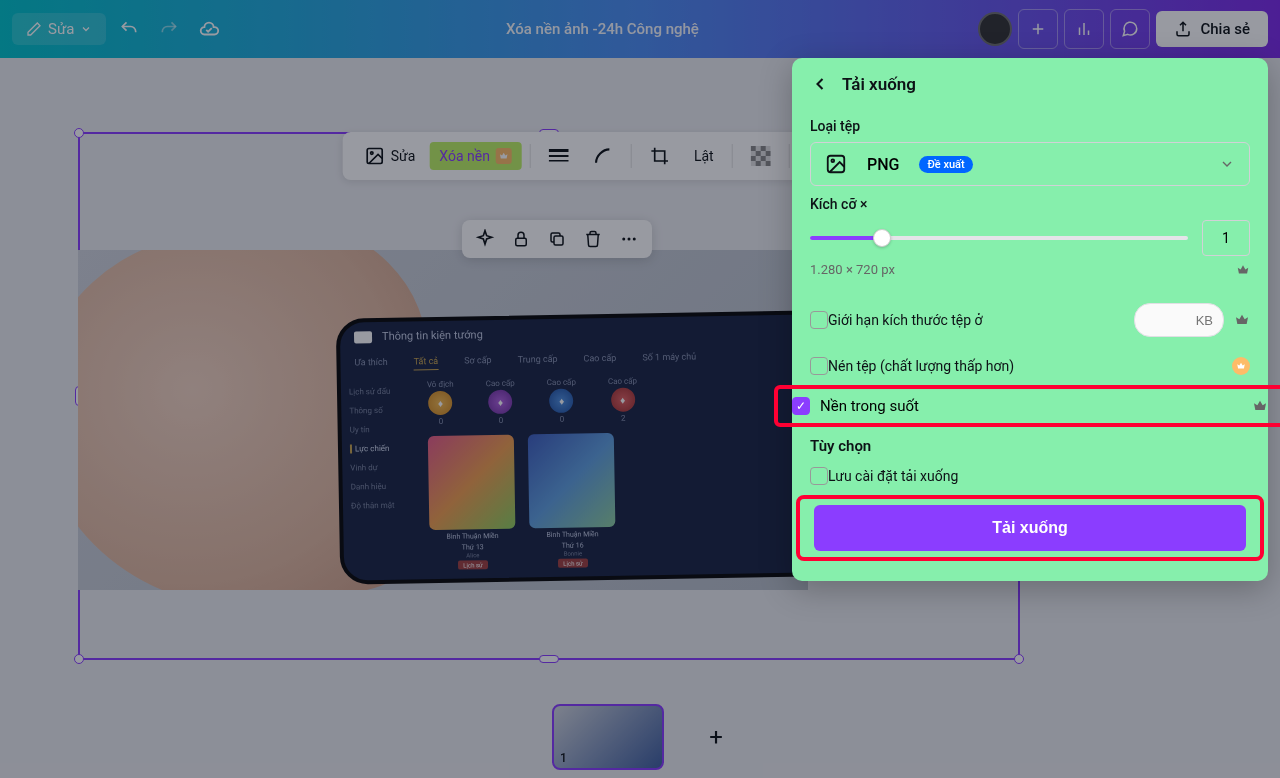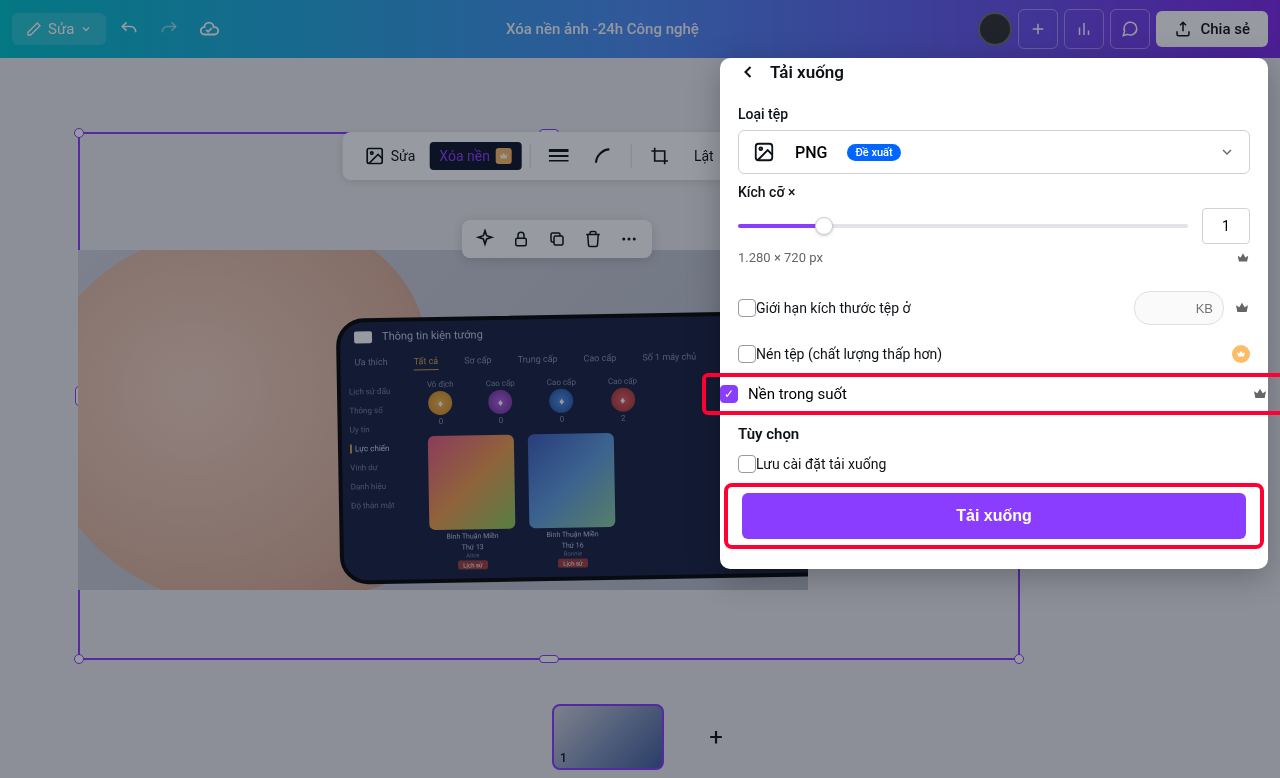--- a/index.html
+++ b/index.html
@@ -13,21 +13,21 @@
 .header-center { flex: 1; text-align: center; font-size: 15px; font-weight: 500; color: rgba(255,255,255,0.95); }
 .header-right { display: flex; align-items: center; gap: 6px; }
 .avatar { width: 34px; height: 34px; border-radius: 50%; background: #333; border: 2px solid rgba(255,255,255,0.3); }
 .hdr-round { width: 40px; height: 40px; border: 1.5px solid rgba(255,255,255,0.4); border-radius: 6px; display: flex; align-items: center; justify-content: center; cursor: pointer; }
 .hdr-teacher { display: flex; align-items: center; gap: 8px; padding: 8px 16px; font-size: 15px; font-weight: 500; cursor: pointer; }
 .hdr-share { display: flex; align-items: center; gap: 8px; padding: 9px 18px; background: white; color: #0d1216; border-radius: 6px; font-size: 15px; font-weight: 500; cursor: pointer; }
 
 
 .toolbar { position: absolute; top: 74px; left: 50%; transform: translateX(-50%); background: white; border-radius: 8px; padding: 8px 12px; display: flex; align-items: center; gap: 4px; box-shadow: 0 2px 8px rgba(0,0,0,0.1); z-index: 5; }
 .tb-btn { display: flex; align-items: center; gap: 6px; padding: 6px 10px; border-radius: 4px; font-size: 14px; cursor: pointer; color: #0d1216; }
-.tb-btn.active { background: #0f172a; color: #8b3dff; }
+.tb-btn.active { background: #bef264; color: #8b3dff; }
 .tb-sep { width: 1px; height: 24px; background: #e0e0e0; margin: 0 4px; }
 .crown-badge { width: 16px; height: 16px; background: #fdbc68; border-radius: 3px; display: inline-flex; align-items: center; justify-content: center; }
 
 
 .canvas-wrap { position: absolute; top: 58px; left: 0; right: 0; bottom: 0; background: #ebecf0; }
 .selection { position: absolute; top: 74px; left: 78px; width: 942px; height: 528px; border: 2px solid #8b3dff; }
 .sel-handle { position: absolute; width: 10px; height: 10px; background: white; border: 1.5px solid #8b3dff; border-radius: 50%; }
 .sel-handle.tl { top: -6px; left: -6px; }
 .sel-handle.tr { top: -6px; right: -6px; }
 .sel-handle.bl { bottom: -6px; left: -6px; }
@@ -72,21 +72,21 @@
 
 .thumbs { position: absolute; bottom: 8px; left: 50%; transform: translateX(-50%); display: flex; align-items: center; gap: 40px; }
 .thumb { position: relative; width: 112px; height: 66px; border: 2px solid #8b3dff; border-radius: 8px; background: linear-gradient(135deg, #d0d4dc, #4060a0); overflow: hidden; }
 .thumb-num { position: absolute; bottom: 3px; left: 6px; font-size: 12px; color: #0d1216; font-weight: 500; }
 .add-page { width: 24px; height: 24px; font-size: 24px; color: #0d1216; cursor: pointer; display: flex; align-items: center; justify-content: center; }
 
 
 .dim { position: absolute; inset: 0; background: rgba(10,15,30,0.42); z-index: 20; }
 
 
-.panel { position: absolute; top: 58px; right: 12px; width: 548px; background: #ffffff; border-radius: 10px; box-shadow: 0 8px 32px rgba(0,0,0,0.25); z-index: 30; padding: 4px 0 20px; }
+.panel { position: absolute; top: 58px; right: 12px; width: 476px; background: #86efac; border-radius: 10px; box-shadow: 0 8px 32px rgba(0,0,0,0.25); z-index: 30; padding: 16px 0 20px; }
 .panel-head { padding: 0 18px 14px; display: flex; align-items: center; gap: 12px; font-size: 17px; font-weight: 600; color: #0d1216; }
 .panel-back { width: 20px; height: 20px; cursor: pointer; color: #0d1216; }
 .panel-body { padding: 0 18px; }
 .panel-label { font-size: 14px; color: #0d1216; margin: 10px 0 8px; font-weight: 500; }
 .filetype { display: flex; align-items: center; gap: 20px; border: 1px solid #d0d2d6; border-radius: 6px; padding: 10px 14px; cursor: pointer; }
 .filetype-icon { width: 22px; height: 22px; color: #0d1216; }
 .badge-suggest { background: #0066ff; color: white; font-size: 11px; padding: 2px 8px; border-radius: 10px; font-weight: 500; }
 .chevdown { margin-left: auto; color: #666; }
 .slider-row { display: flex; align-items: center; gap: 14px; margin: 8px 0 6px; }
 .slider-track { flex: 1; height: 4px; background: #e4e4e8; border-radius: 2px; position: relative; }

